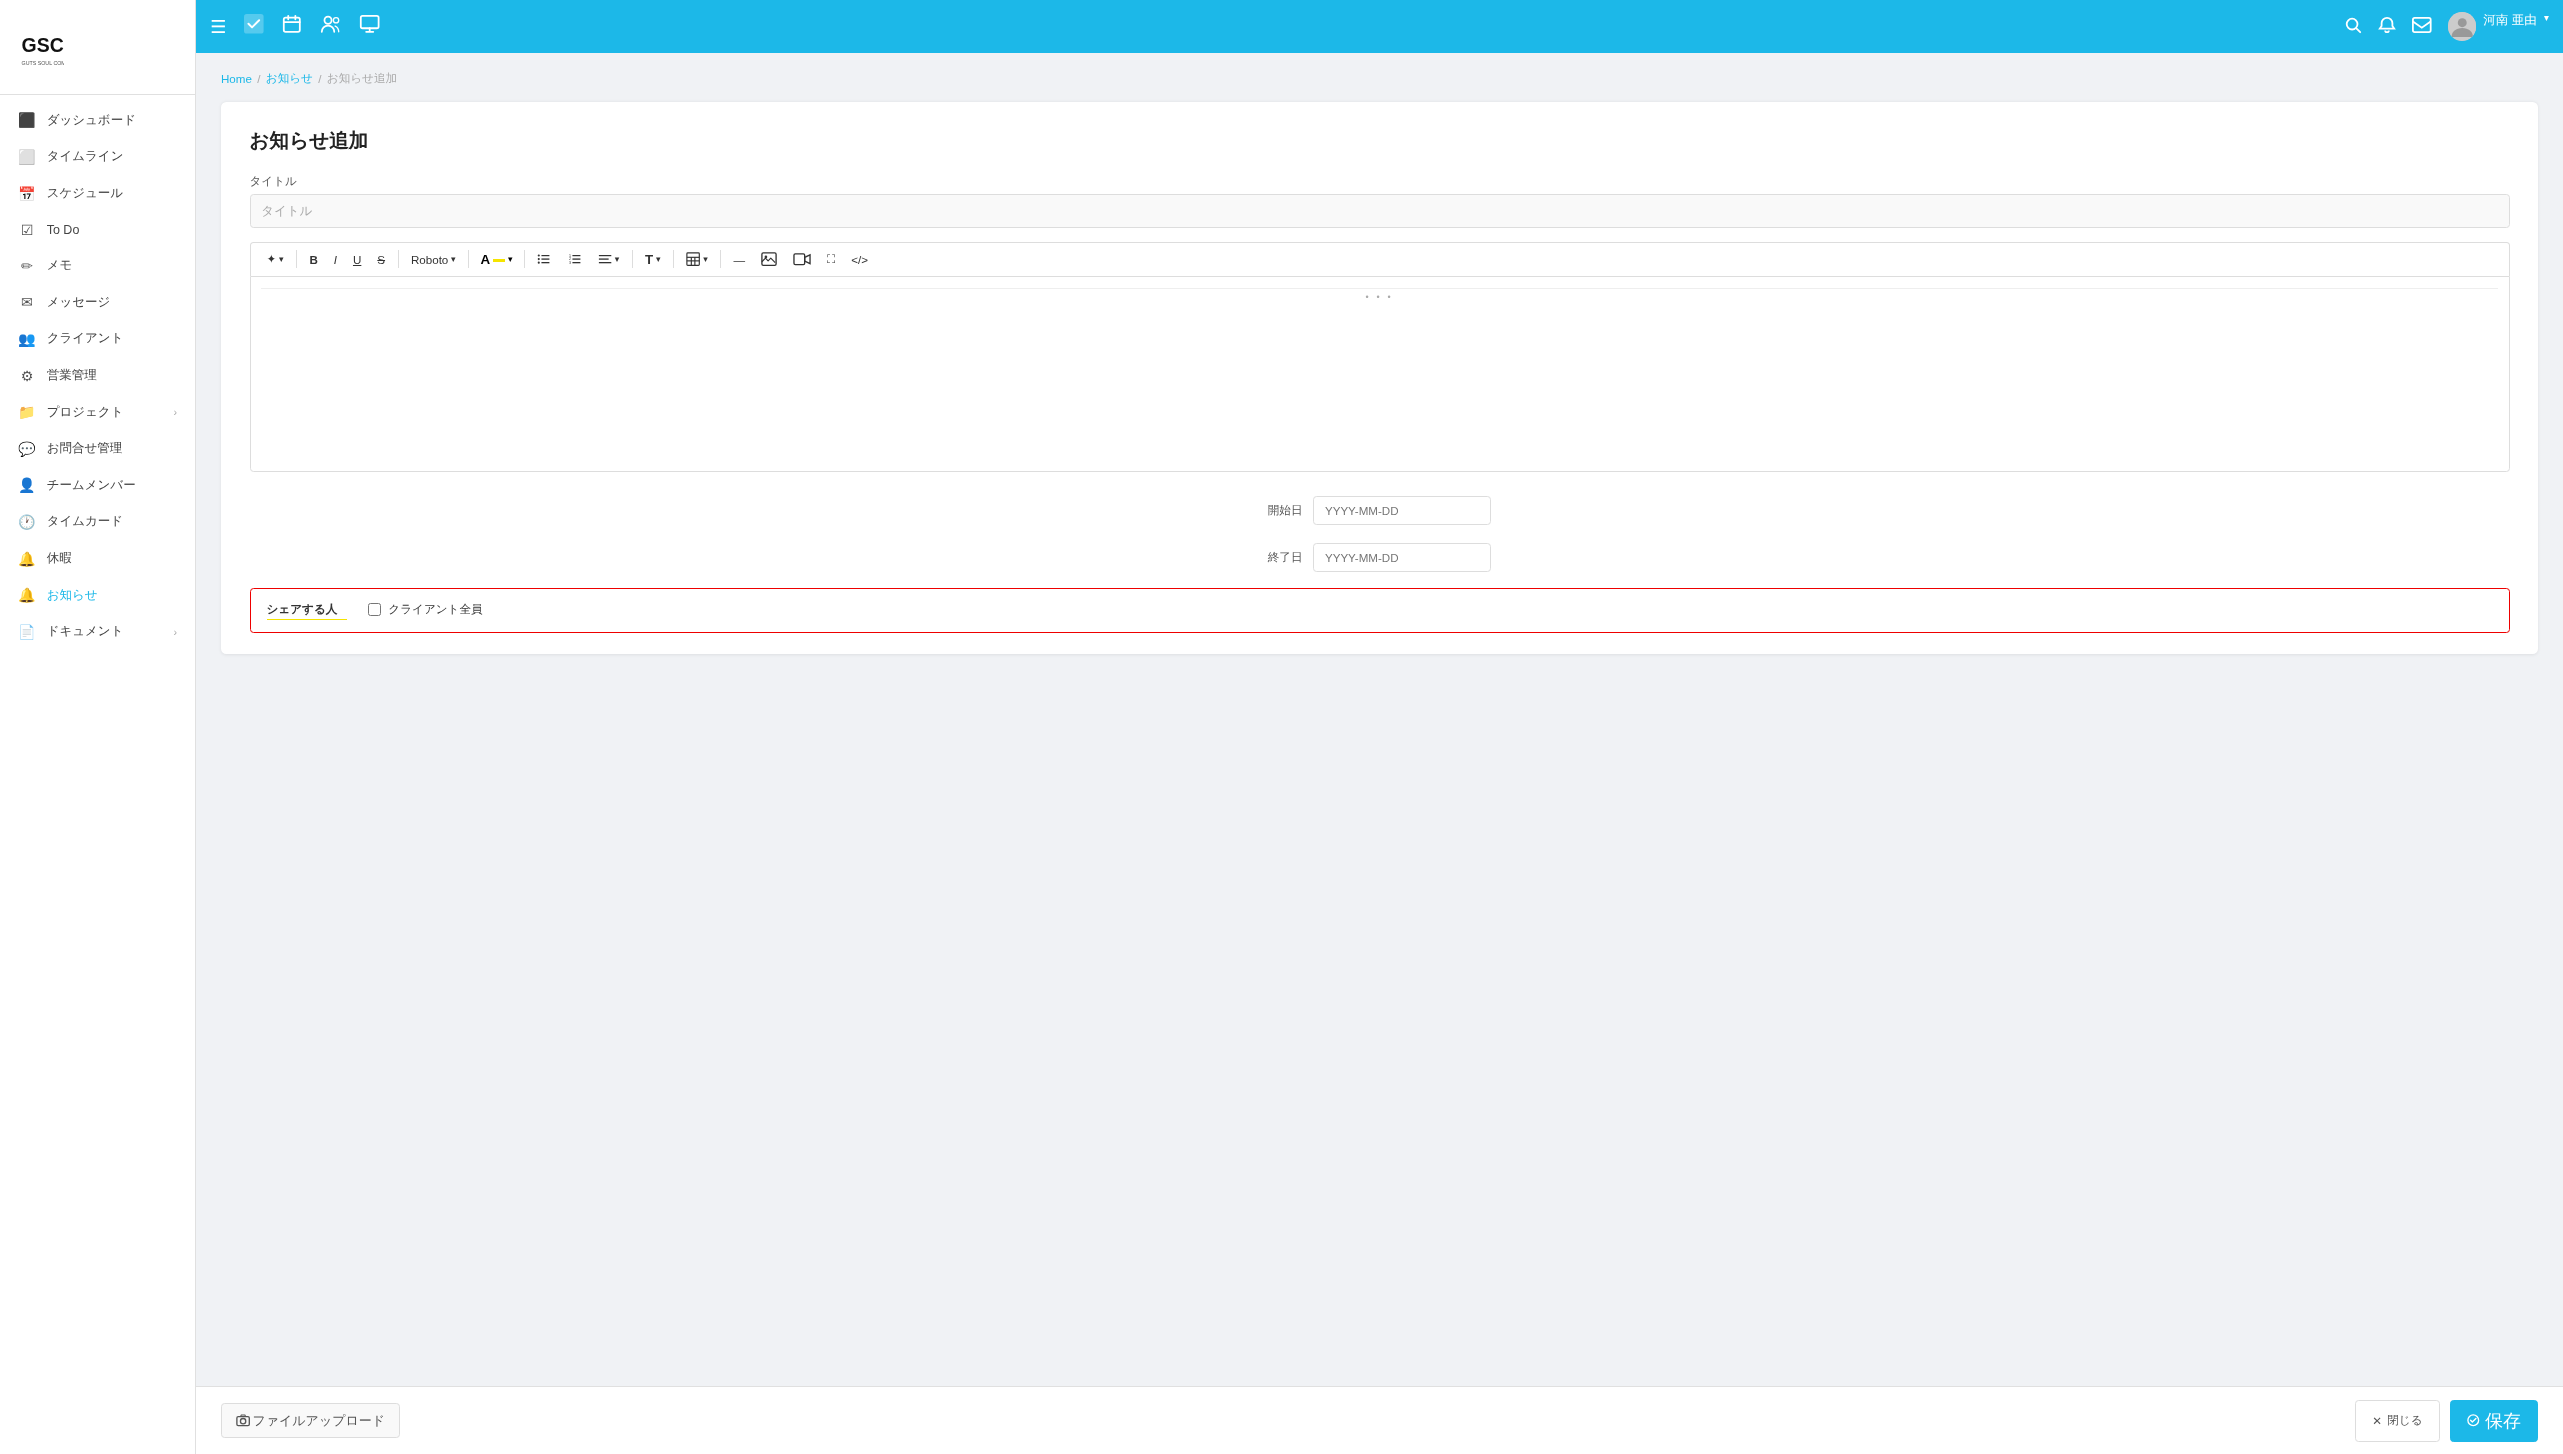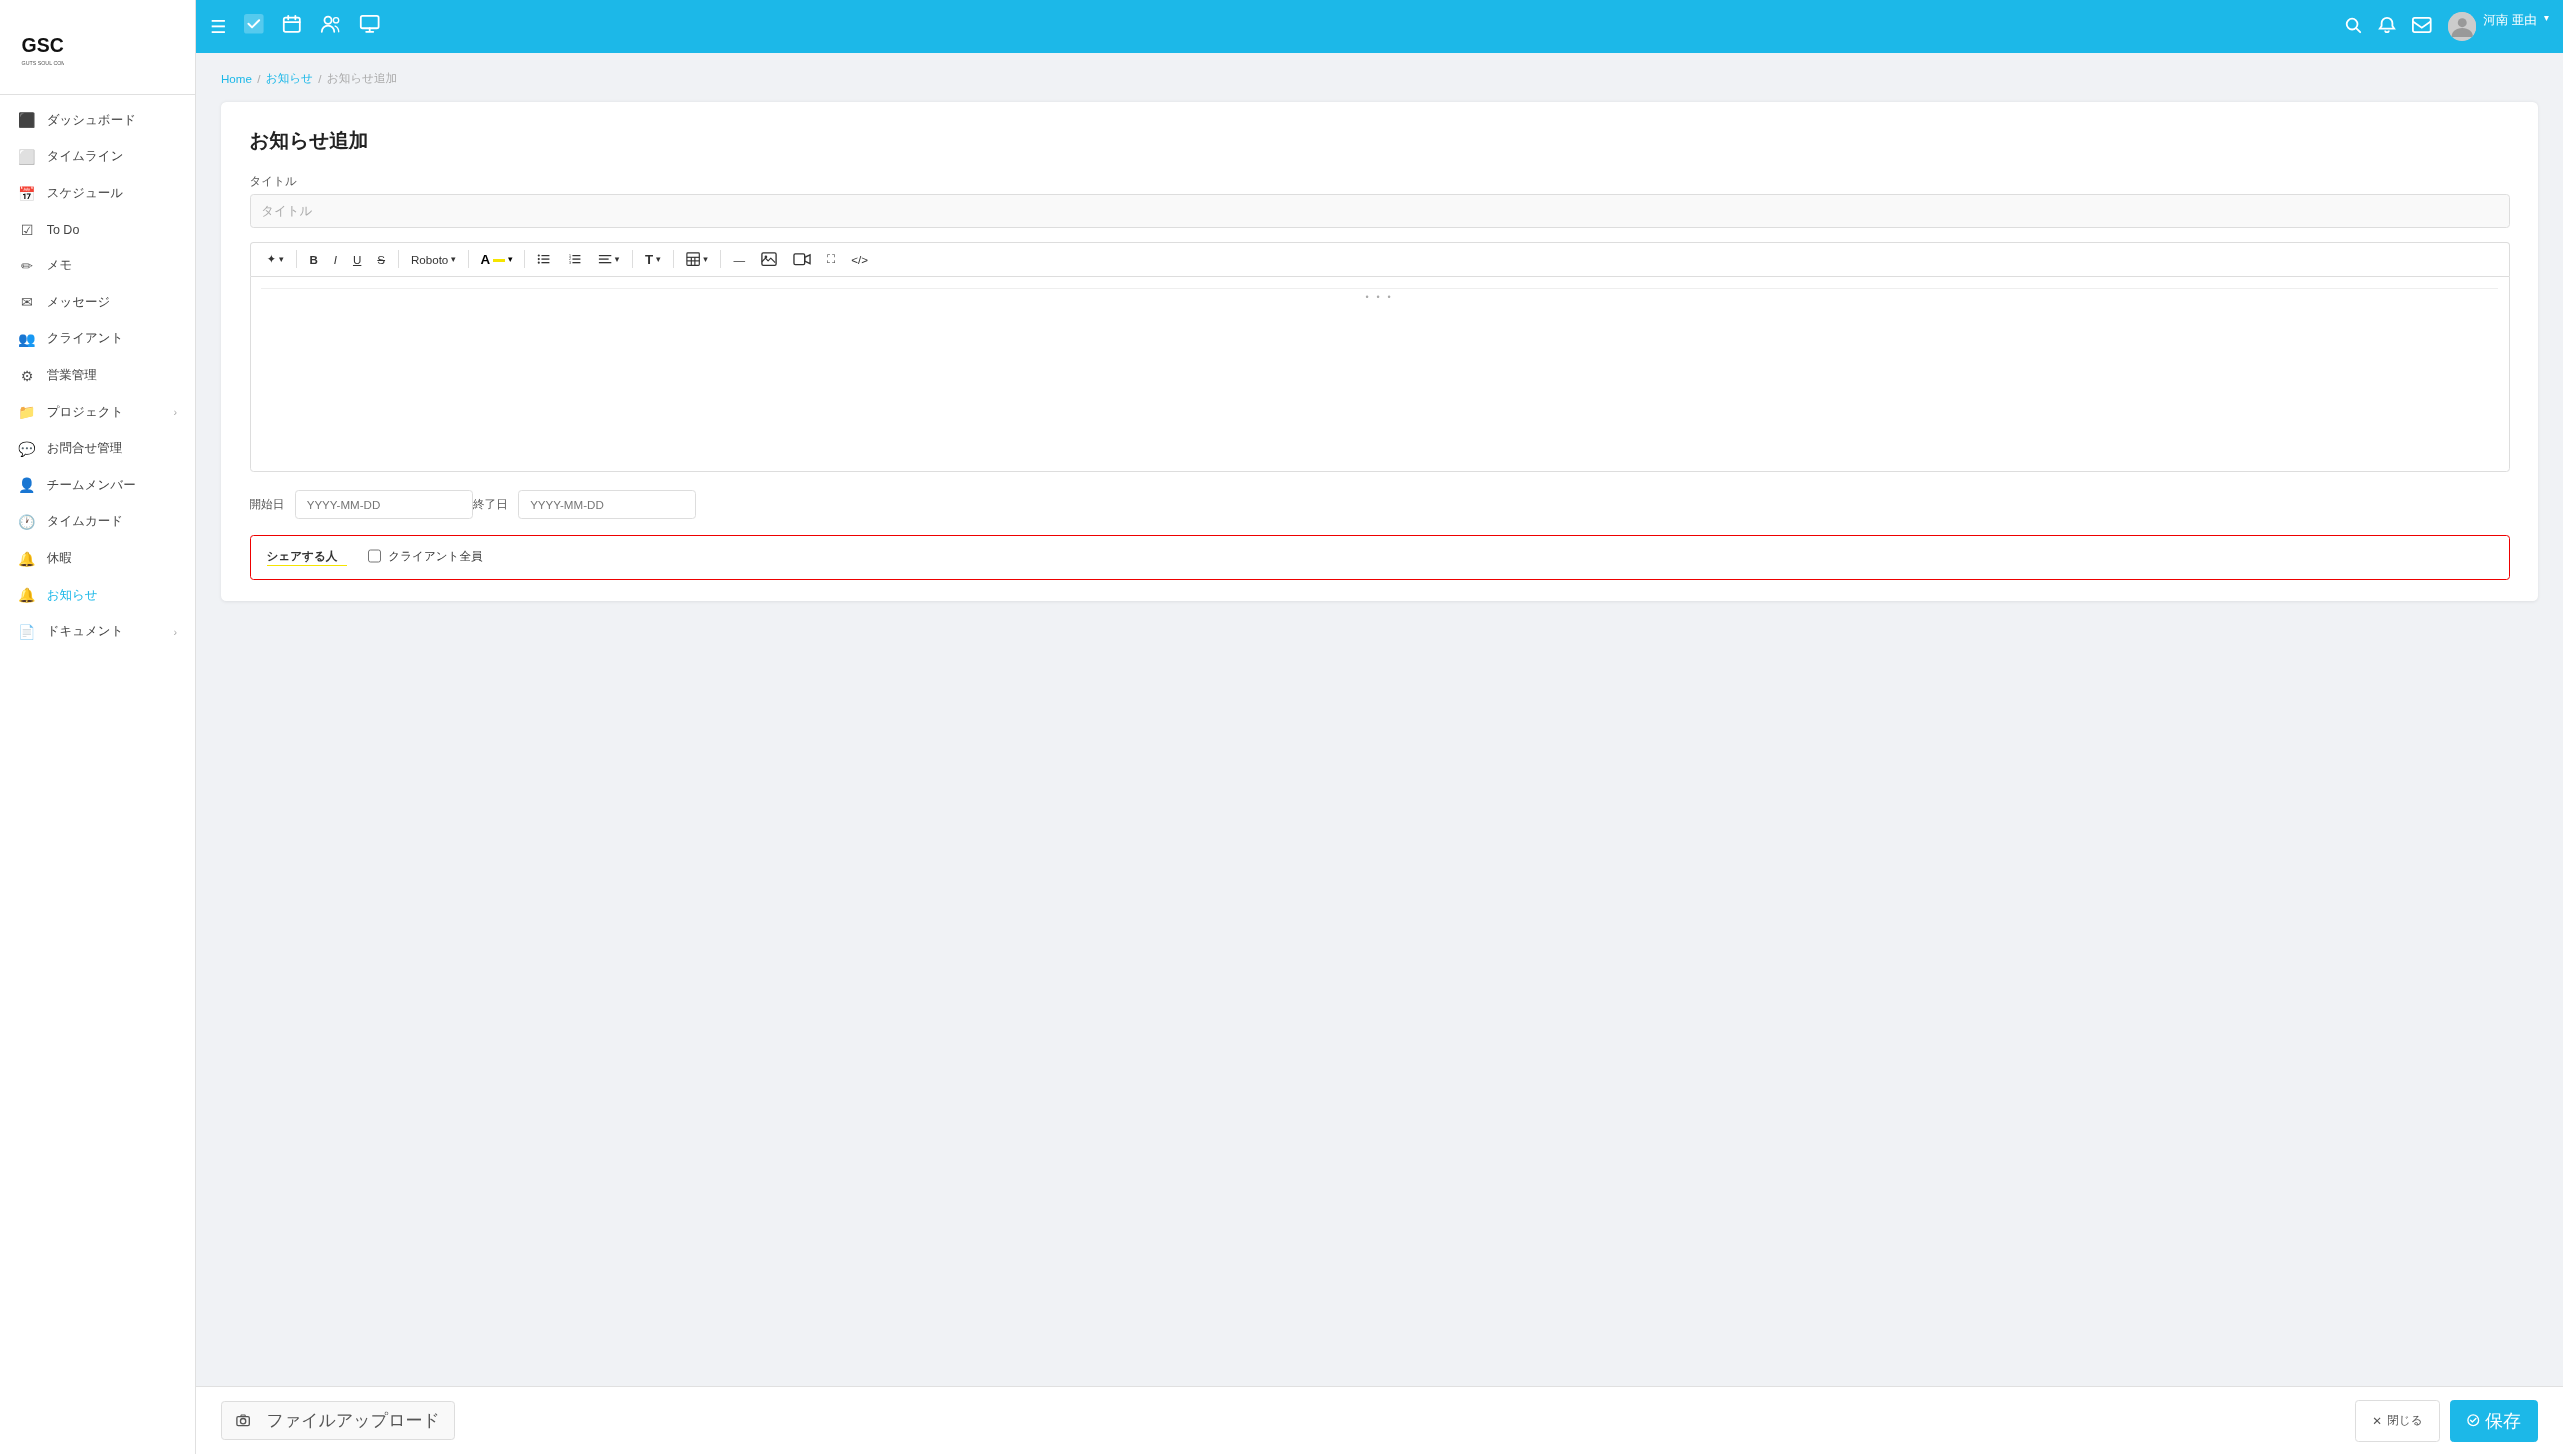--- a/index.html
+++ b/index.html
@@ -166,21 +166,23 @@
       justify-content: center;
       padding: 3.6px;
       border-top: 0.9px solid #eee;
     }
     .resize-dots { color: #aaa; font-size: 9px; letter-spacing: 2.7px; }
 
     
     .date-row {
       display: flex;
       align-items: center;
-      margin-top: 18px;
+      gap: 18px;
+      margin-top: 24px;
+      flex-direction: column;
     }
     .date-group { display: flex; align-items: center; gap: 10.7px; }
     .date-label { font-size: 11.6px; color: #555; white-space: nowrap; }
     .date-input {
       padding: 7.1px 10.7px;
       border: 0.9px solid #ddd;
       border-radius: 3.6px;
       font-size: 11.6px;
       color: #aaa;
       width: 178px;
@@ -219,26 +221,26 @@
       background: #fff;
       border-top: 0.9px solid #e0e0e0;
       padding: 12.5px 25px;
       display: flex;
       align-items: center;
       justify-content: space-between;
     }
     .upload-btn {
       display: flex;
       align-items: center;
-      gap: 16px;
+      gap: 2px;
       padding: 7.1px 14.2px;
       border: 0.9px solid #ddd;
       border-radius: 3.6px;
       background: #f9f9f9;
-      font-size: 17px;
+      font-size: 13px;
       color: #555;
       cursor: pointer;
     }
     .action-btns { display: flex; gap: 10.7px; }
     .btn-close {
       padding: 8px 16px;
       border: 0.9px solid #ddd;
       border-radius: 3.6px;
       background: #fff;
       font-size: 11.6px;

